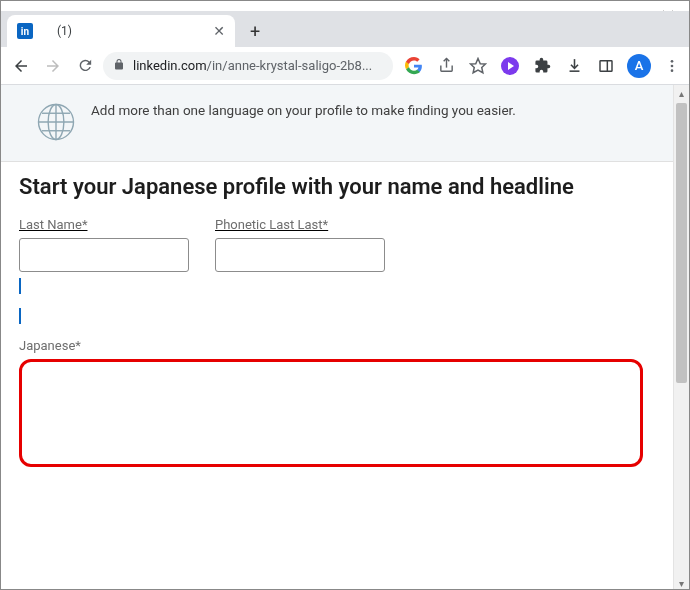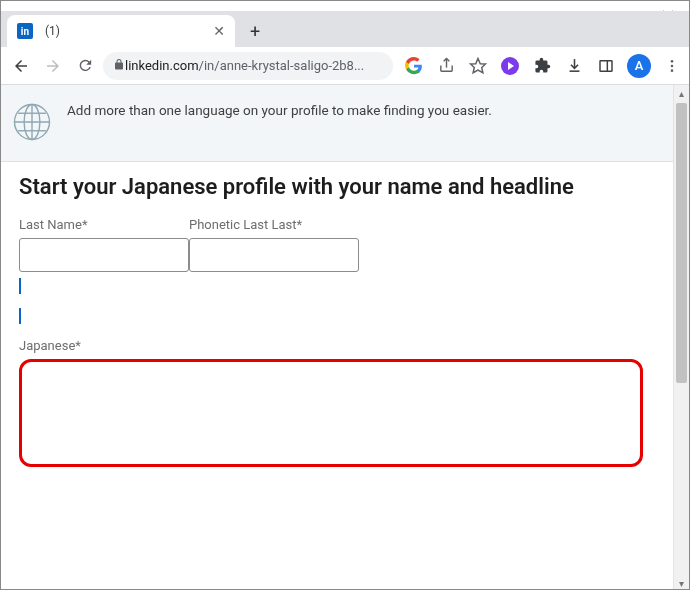--- a/index.html
+++ b/index.html
@@ -41,21 +41,21 @@
       position: relative;
     }
     .tab {
       background: #fff;
       height: 32px;
       width: 228px;
       border-radius: 8px 8px 0 0;
       display: flex;
       align-items: center;
       padding: 4px 10px;
-      gap: 12px;
+      gap: 24px;
       font-size: 12px;
       color: #3c4043;
       position: relative;
     }
     .favicon {
       width: 16px; height: 16px;
       background: #0a66c2;
       border-radius: 2px;
       display: flex; align-items:center; justify-content:center;
       color: #fff; font-size: 10px; font-weight: bold;
@@ -80,20 +80,21 @@
     .nav-btn { width: 28px; height: 28px; display:flex; align-items:center; justify-content:center; color:#5f6368; border-radius:50%;}
     .nav-btn.disabled { color: #bdbdbd; }
     .omnibox {
       flex: 1;
       height: 28px;
       background: #f1f3f4;
       border-radius: 14px;
       display: flex;
       align-items: center;
       padding: 0 10px;
+      gap: 8px;
       font-size: 13px;
       color: #202124;
       max-width: 300px;
     }
     .lock { color: #5f6368; font-size: 12px;}
     .url-text { flex:1; overflow:hidden; white-space:nowrap; text-overflow:ellipsis; color:#5f6368;}
     .url-host { color: #202124; }
     .toolbar-right { display:flex; align-items:center; gap: 10px; margin-left: 6px;}
     .ticon { width: 22px; height:22px; display:flex; align-items:center; justify-content:center; color:#5f6368;}
     .gicon { width:18px; height:18px; }
@@ -113,40 +114,40 @@
       display: flex;
     }
     .page {
       flex: 1;
       overflow-y: hidden;
       background: #fff;
     }
     .info-banner {
       background: #f3f6f8;
       border-bottom: 1px solid #e0e0e0;
-      padding: 16px 18px 18px 10px;
+      padding: 16px 18px 18px 34px;
       display: flex;
       gap: 28px;
     }
     .info-block { display:flex; gap: 14px; flex:1;}
     .info-text { font-size: 13.5px; color: #404040; line-height: 1.45;}
     .globe-svg { width:42px; height:42px; flex-shrink:0;}
     .glasses-svg { width:46px; height:34px; flex-shrink:0; margin-top:2px;}
     .form-area {
       padding: 10px 18px 18px 18px;
       position: relative;
     }
     .form-heading {
       font-size: 22px;
       font-weight: 600;
       color: #1d1d1d;
       margin-bottom: 18px;
       margin-top: 2px;
     }
-    .field-row { display:flex; gap: 0; margin-bottom: 4px;}
+    .field-row { display:flex; gap: 26px; margin-bottom: 4px; text-decoration: underline;}
     .field { display:flex; flex-direction:column; }
     .field-label { font-size: 13px; color: #6e6e6e; margin-bottom: 6px;}
     .text-input {
       height: 34px;
       border: 1px solid #8c8c8c;
       border-radius: 3px;
       background: #fff;
       padding: 0 8px;
       font-size: 14px;
     }

